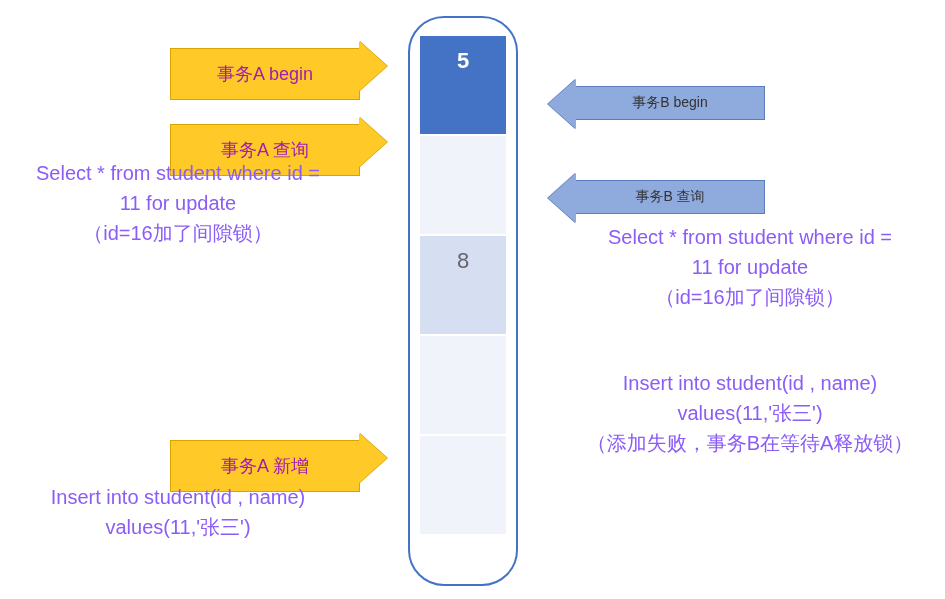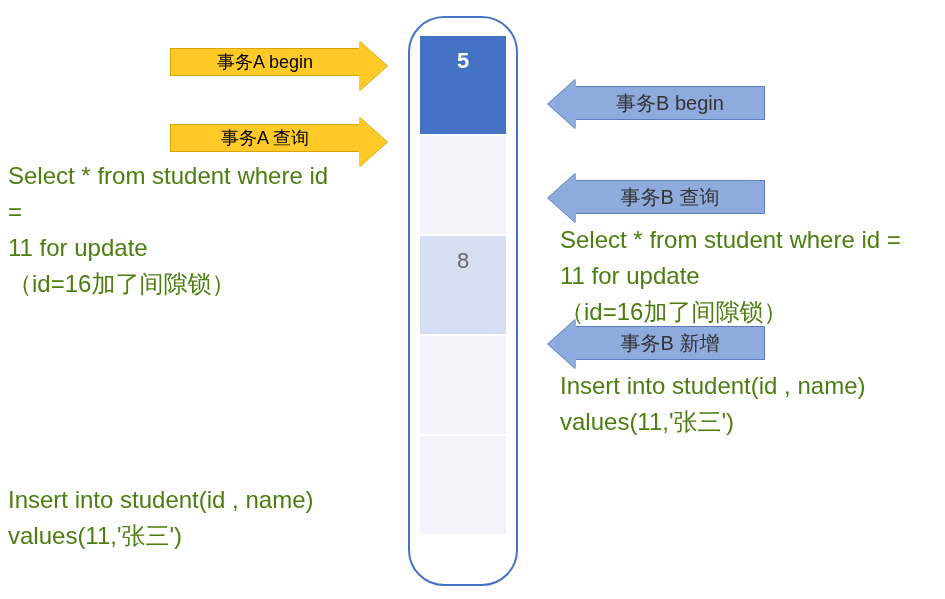--- a/index.html
+++ b/index.html
@@ -39,59 +39,60 @@
     border-bottom: 2px solid #fff;
   }
   .cell.dark { background: #4472c4; color: #fff; font-weight: bold; }
   .cell.c1 { background: #d6dff1; }
   .cell.c2 { background: #cdd8ee; }
   .cell.gap { background: #f1f3fa; }
 
   
   .arrowR {
     position: absolute;
-    width: 190px; height: 28px;
+    width: 190px; height: 52px;
     background: #ffca28;
     border: 1.5px solid #d9a400;
     display: flex; align-items: center; justify-content: center;
-    font-size: 18px; color: #000000;
+    font-size: 18px; color: #a21caf;
   }
   .arrowR::after {
     content: "";
     position: absolute; right: -28px; top: -8px;
     border-left: 28px solid #ffca28;
     border-top: 25px solid transparent;
     border-bottom: 25px solid transparent;
     filter: drop-shadow(1px 0 0 #d9a400);
   }
 
   
   .arrowL {
     position: absolute;
     width: 190px; height: 34px;
     background: #8faadc;
     border: 1.5px solid #5b7dbd;
     display: flex; align-items: center; justify-content: center;
-    font-size: 20px; color: #333;
+    font-size: 14px; color: #333;
   }
   .arrowL::before {
     content: "";
     position: absolute; left: -28px; top: -8px;
     border-right: 28px solid #8faadc;
     border-top: 25px solid transparent;
     border-bottom: 25px solid transparent;
     filter: drop-shadow(-1px 0 0 #5b7dbd);
   }
 
   .caption {
     position: absolute;
     width: 340px;
+    text-align: center;
     line-height: 1.5;
-    font-size: 24px;
-    color: #4d7c0f;
+    font-size: 20px;
+    color: #8b5cf6;
   }
   .captionL { left: 8px; }
   .captionR { left: 560px; width: 380px; }
 </style>
 </head>
 <body>
 
 <div class="stage">
 
   <div class="panel"></div>
@@ -104,31 +105,32 @@
 
   </div>
 
   <div class="arrowR" style="left:170px; top:48px;">事务A begin</div>
   <div class="arrowR" style="left:170px; top:124px;">事务A 查询</div>
   <div class="caption captionL" style="top:158px;">
     <div>Select * from student where id =</div>
     <div>11 for update</div>
     <div>（id=16加了间隙锁）</div>
   </div>
+  <div class="arrowR" style="left:170px; top:440px;">事务A 新增</div>
   <div class="caption captionL" style="top:482px;">
     <div>Insert into student(id , name)</div>
     <div>values(11,'张三')</div>
   </div>
 
   <div class="arrowL" style="left:575px; top:86px;">事务B begin</div>
   <div class="arrowL" style="left:575px; top:180px;text-align:center;">事务B 查询</div>
   <div class="caption captionR" style="top:222px;">
     <div>Select * from student where id =</div>
     <div>11 for update</div>
     <div>（id=16加了间隙锁）</div>
   </div>
-  <div class="arrowL" style="left:575px; top:326px;">事务B 新增</div>
   <div class="caption captionR" style="top:368px;">
     <div>Insert into student(id , name)</div>
     <div>values(11,'张三')</div>
+    <div>（添加失败，事务B在等待A释放锁）</div>
   </div>
 
 </div>
 
 </body></html>

